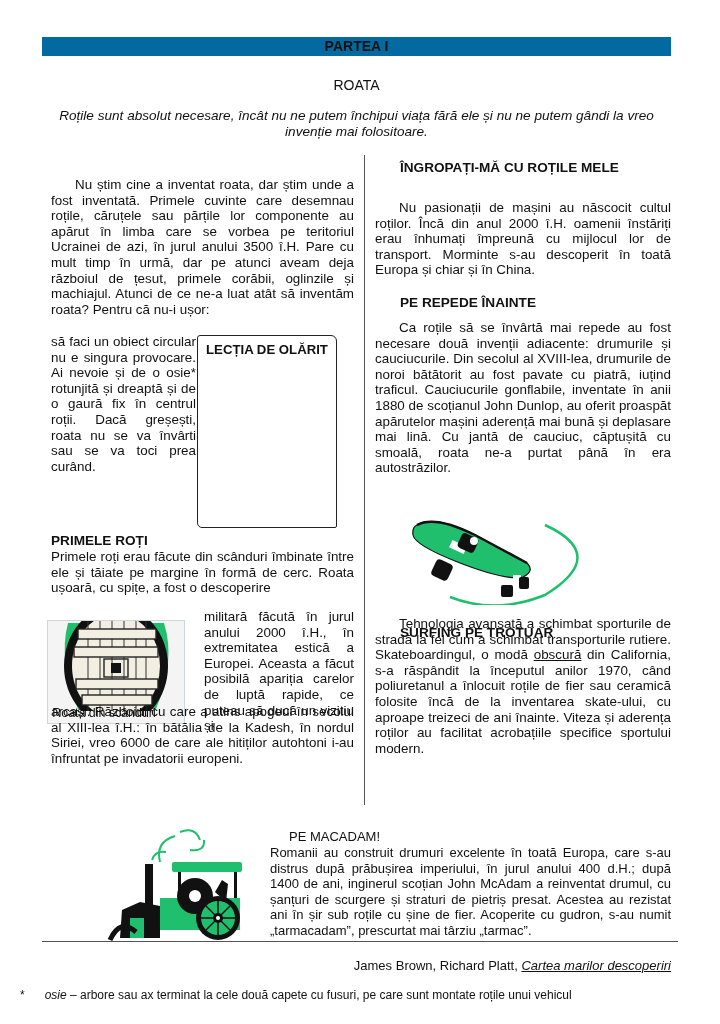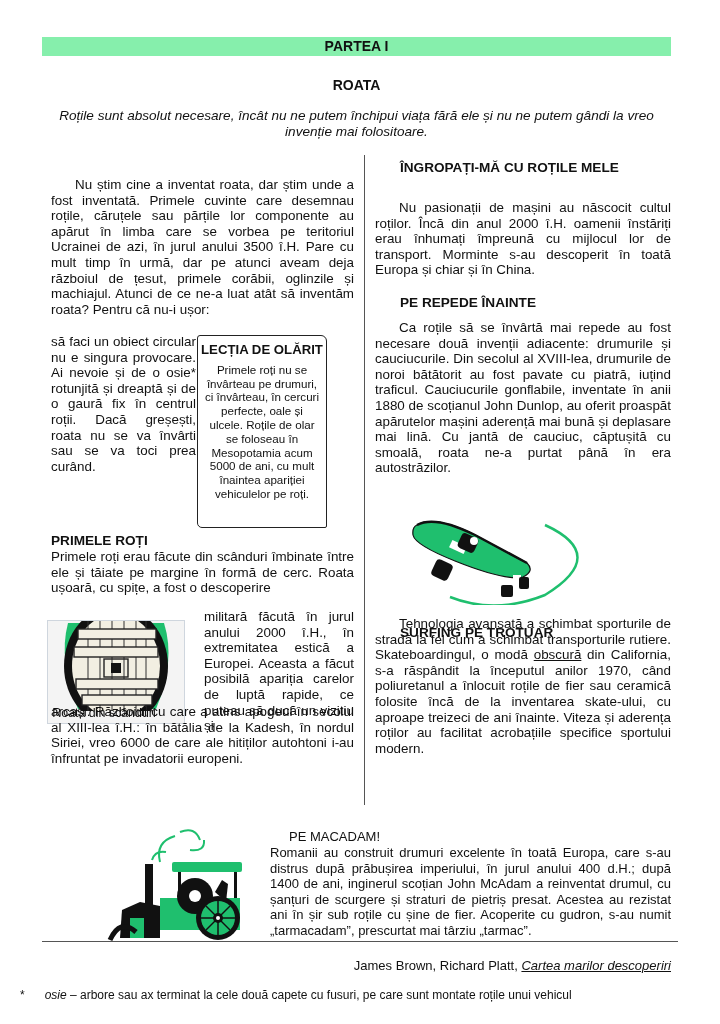--- a/index.html
+++ b/index.html
@@ -6,44 +6,44 @@
     html, body { width: 720px; height: 1024px; background: #ffffff; }
     body {
       position: relative;
       font-family: "Liberation Sans", sans-serif;
       color: #111;
       font-size: 13.4px;
       line-height: 15.6px;
     }
     .band {
       position: absolute; left: 42px; top: 37px; width: 629px; height: 19px;
-      background: #86efac;
+      background: #0369a1;
       text-align: center; font-weight: bold; font-size: 14px; line-height: 19px;
     }
     .title {
       position: absolute; left: 42px; top: 78px; width: 629px;
-      text-align: center; font-weight: bold; font-size: 14px;
+      text-align: center; font-weight: normal; font-size: 14px;
     }
     .lead {
       position: absolute; left: 42px; top: 108px; width: 629px;
       text-align: center; font-style: italic; font-size: 13.6px; line-height: 16px;
     }
     .vdiv {
       position: absolute; left: 364px; top: 155px; width: 1px; height: 650px; background: #555;
     }
     .col-left { position: absolute; left: 51px; width: 303px; }
     .just { text-align: justify; }
     .indent { text-indent: 24px; }
     h3.sec {
       font-size: 13.6px; font-weight: bold; line-height: 16px;
     }
     .p1 { top: 177px; }
     .float-left-text { position: absolute; left: 51px; top: 334px; width: 145px; }
     .olarit {
-      position: absolute; left: 197px; top: 335px; width: 130px; height: 193px;
+      position: absolute; left: 197px; top: 335px; width: 140px; height: 193px;
       border: 1.5px solid #222; border-radius: 3px 6px 2px 5px;
       text-align: center; padding-top: 7px;
       font-size: 11.6px; line-height: 13.8px;
     }
     .olarit h4 { font-size: 13.2px; font-weight: bold; margin-bottom: 6px; }
     .olarit p { padding: 0 6px; }
     .sec-primele { position: absolute; left: 51px; top: 533px; }
     .primele-p1 { position: absolute; left: 51px; top: 549px; width: 303px; }
     .wheel-box {
       position: absolute; left: 47px; top: 620px; width: 138px; height: 104px;
@@ -79,21 +79,20 @@
 <div class="title">ROATA</div>
 <div class="lead">Roțile sunt absolut necesare, încât nu ne putem închipui viața fără ele și nu ne putem gândi la vreo invenție mai folositoare.</div>
 
 <div class="vdiv"></div>
 
 <p class="col-left p1 just indent">Nu știm cine a inventat roata, dar știm unde a fost inventată. Primele cuvinte care desemnau roțile, căruțele sau părțile lor componente au apărut în limba care se vorbea pe teritoriul Ucrainei de azi, în jurul anului 3500 î.H. Pare cu mult timp în urmă, dar pe atunci aveam deja războiul de țesut, primele corăbii, oglinzile și machiajul. Atunci de ce ne-a luat atât să inventăm roata? Pentru că nu-i ușor:</p>
 <p class="float-left-text just">să faci un obiect circular nu e singura provocare. Ai nevoie și de o osie* rotunjită și dreaptă și de o gaură fix în centrul roții. Dacă greșești, roata nu se va învârti sau se va toci prea curând.</p>
 
 <div class="olarit">
   <h4>LECȚIA DE OLĂRIT</h4>
-  <p>Primele roți nu se învârteau pe drumuri, ci învârteau, în cercuri perfecte, oale și ulcele. Roțile de olar se foloseau în Mesopotamia acum 5000 de ani, cu mult înaintea apariției vehiculelor pe roți.</p>
 </div>
 
 <h3 class="sec sec-primele">PRIMELE ROȚI</h3>
 <p class="primele-p1 just">Primele roți erau făcute din scânduri îmbinate între ele și tăiate pe margine în formă de cerc. Roata ușoară, cu spițe, a fost o descoperire</p>
 
 <div class="wheel-box">
   <svg width="138" height="90" viewBox="0 0 138 90">
     <path d="M20 2 Q10 40 30 88 L108 88 Q128 40 116 2 Z" fill="#1fbf6e"></path>
     <ellipse cx="68" cy="45" rx="52" ry="60" fill="#111"></ellipse>
     <ellipse cx="68" cy="45" rx="44" ry="52" fill="#f2efe2"></ellipse>

